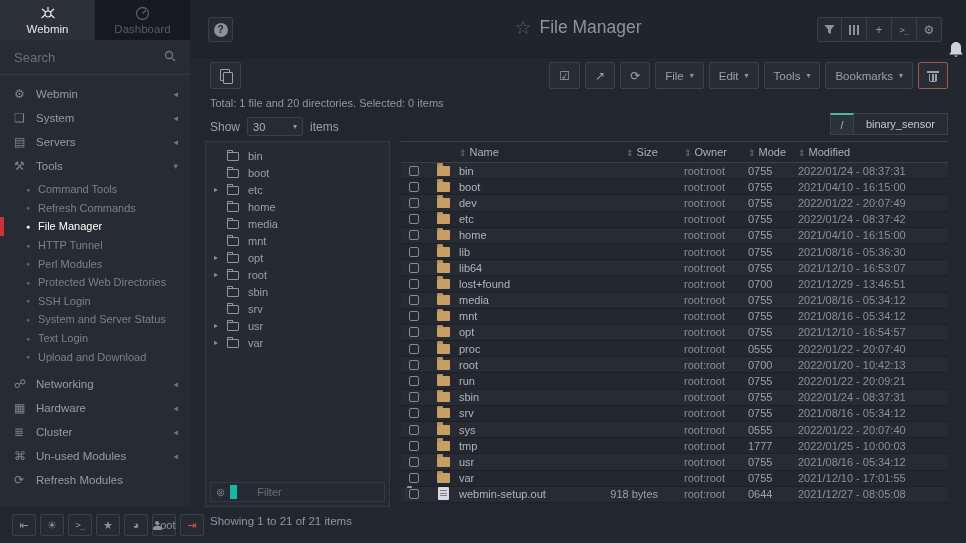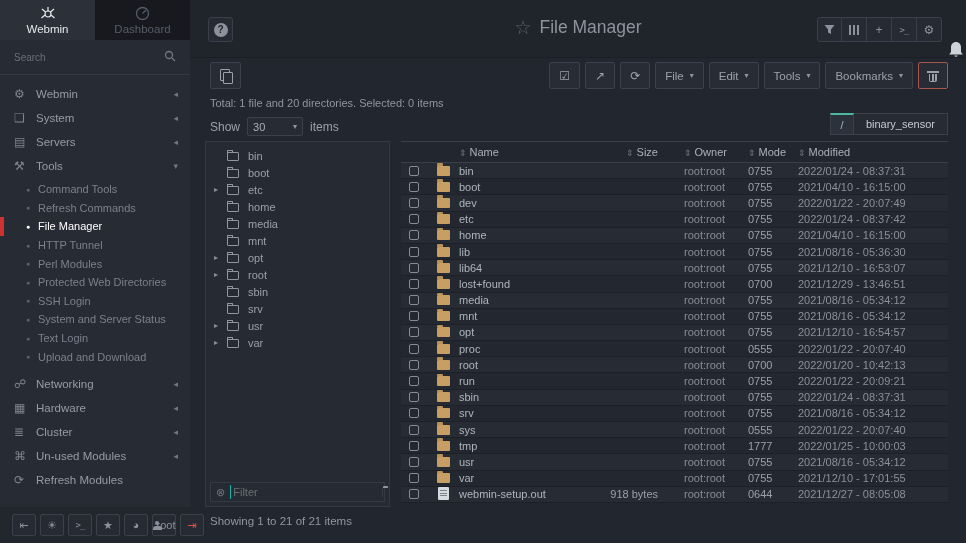--- a/index.html
+++ b/index.html
@@ -8,21 +8,21 @@
 
   
   .sidebar { position:absolute; left:0; top:0; width:190px; height:543px; background:#272b33; z-index:3; }
   .brand-row { display:flex; height:40px; }
   .brand-tab { flex:1; display:flex; flex-direction:column; align-items:center; justify-content:center; gap:2px; cursor:pointer; }
   .brand-tab.webmin { background:#2c3038; color:#e6e8ec; }
   .brand-tab.dashboard { background:#17191e; color:#565c66; }
   .brand-tab .blogo { height:15px; display:flex; align-items:center; }
   .brand-tab .blabel { font-size:11.5px; }
   .search-row { position:relative; height:35px; border-bottom:1px solid #343a42; }
-  .search-row input { position:absolute; left:14px; top:6px; width:160px; height:22px; background:transparent; border:none; outline:none; color:#aab0ba; font-size:10px; font-family:inherit; }
+  .search-row input { position:absolute; left:14px; top:6px; width:160px; height:22px; background:transparent; border:none; outline:none; color:#aab0ba; font-size:13px; font-family:inherit; }
   .search-row input::placeholder { color:#6a7077; }
   .search-row .mag { position:absolute; right:14px; top:10px; opacity:.75; }
 
   .menu { padding-top:7px; }
   .m-item { position:relative; display:flex; align-items:center; height:24px; padding:0 12px 0 14px; cursor:pointer; color:#959ca6; }
   .m-icon { width:22px; font-size:12px; color:#7e8590; }
   .m-label { flex:1; font-size:11.5px; }
   .m-chev { font-size:9px; color:#6f7680; }
   .sub { padding:2px 0 6px 0; }
   .s-item { position:relative; display:flex; align-items:center; height:18.6px; padding-left:38px; cursor:pointer; color:#7a818c; }
@@ -81,21 +81,21 @@
   .panels { display:flex; padding:2px 18px 0 15px; gap:11px; height:368px; }
   .tree { position:relative; width:185px; background:#262a32; border:1px solid #343a44; }
   .tree-list { padding:5px 0 0 0; }
   .t-row { display:flex; align-items:center; height:17px; padding-left:8px; cursor:pointer; color:#98a0a8; }
   .t-arrow { width:13px; font-size:8px; color:#8a9099; }
   .t-label { font-size:11px; padding-left:9px; }
   .ofolder { position:relative; width:12px; height:9px; border:1px solid #8f96a0; border-radius:1px; margin-top:2px; }
   .ofolder::before { content:""; position:absolute; left:-1px; top:-3px; width:4px; height:2px; border:1px solid #8f96a0; border-bottom:none; border-radius:1px 1px 0 0; }
   .tree-filter { position:absolute; left:4px; right:4px; bottom:4px; height:20px; border:1px solid #343a44; display:flex; align-items:center; padding:0 5px; gap:5px; background:#262a32; }
   .tf-clear { font-size:11px; color:#6f7680; cursor:pointer; }
-  .tree-filter input { flex:1; background:transparent; border:none; outline:none; border-left:1px solid #14b8a6; padding-left:2px; height:14px; color:#aab0ba; font-size:11px; font-family:inherit; }
+  .tree-filter input { flex:1; background:transparent; border:none; outline:none; border-left:7px solid #14b8a6; padding-left:20px; height:14px; color:#aab0ba; font-size:11px; font-family:inherit; }
   .tree-filter input::placeholder { color:#6a7077; }
   .tf-folder { width:12px; height:9px; background:#8f96a0; border-radius:1px; position:relative; margin-left:2px; border-left:1px solid #343a44; cursor:pointer; }
   .tf-folder::before { content:""; position:absolute; left:0; top:-2px; width:5px; height:2px; background:#8f96a0; border-radius:1px 1px 0 0; }
 
   .table { flex:1; display:flex; flex-direction:column; }
   .thead { display:flex; align-items:center; height:22px; border-top:1px solid #3a4049; border-bottom:1px solid #3a4049; color:#aab0ba; font-size:11px; }
   .trow { display:flex; align-items:center; height:16.2px; font-size:11px; border-bottom:1px solid #1d2127; }
   .trow:nth-child(odd) { background:#272c34; }
   .trow:nth-child(even) { background:#23272f; }
   .c-check { width:26px; display:flex; justify-content:center; }

